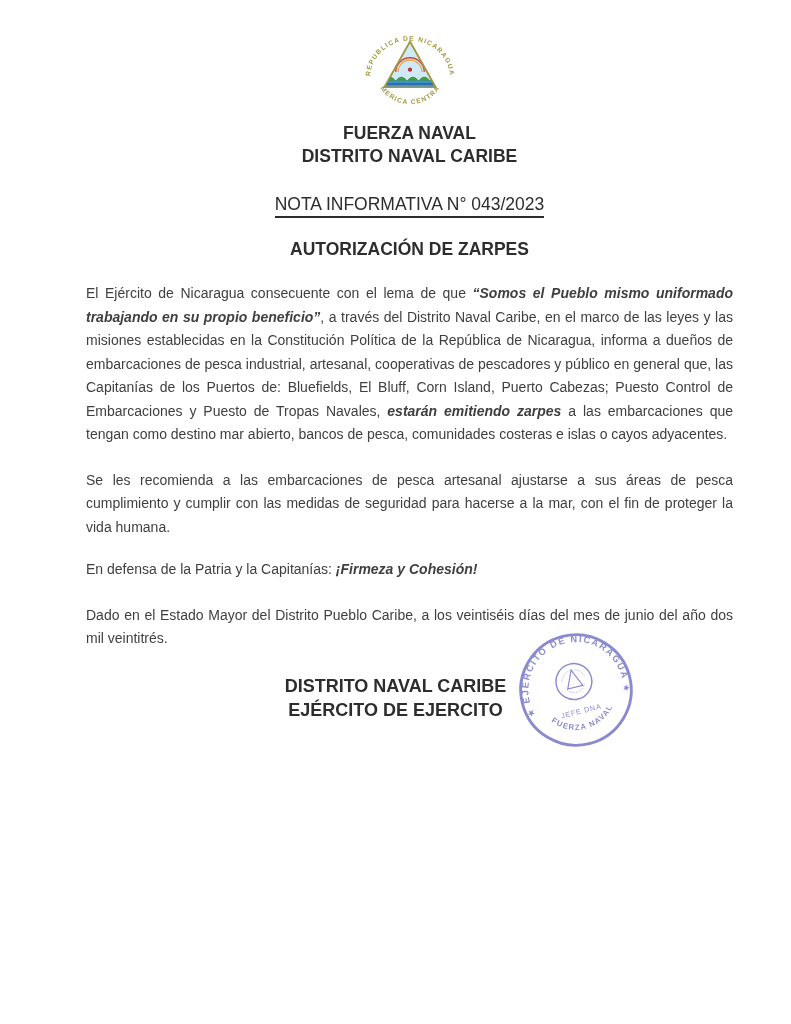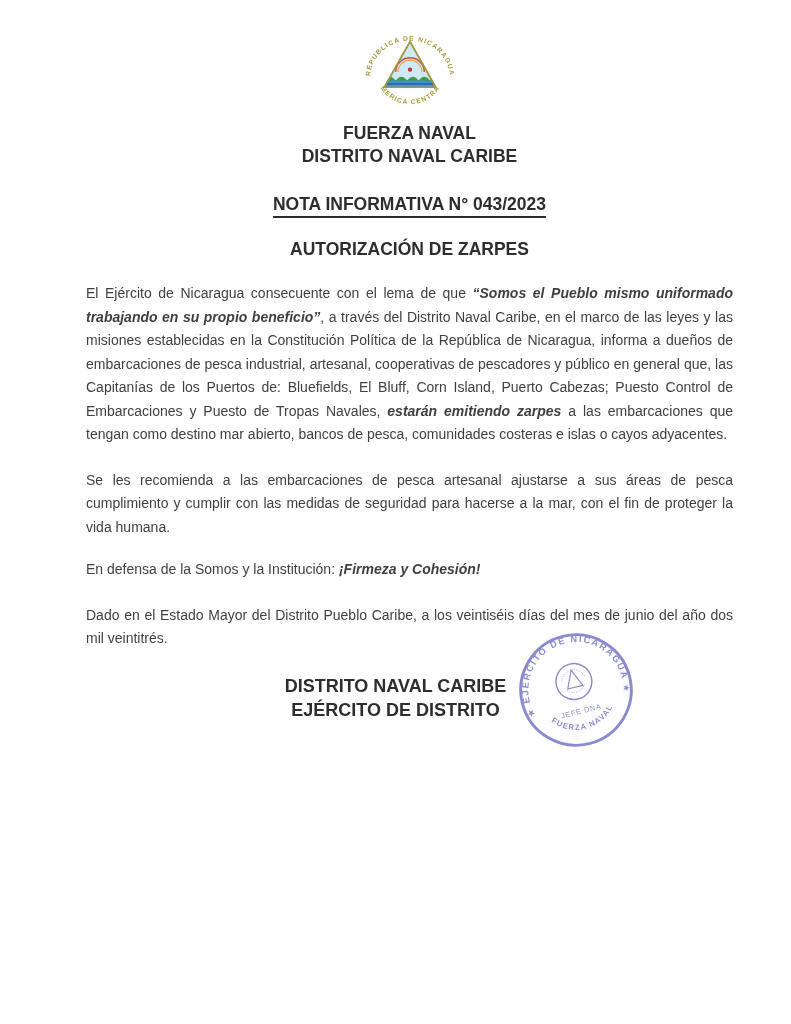--- a/index.html
+++ b/index.html
@@ -42,21 +42,21 @@
     text-align:center;
     font-weight:bold;
     color:var(--heading);
     font-size:17.5px;
     line-height:23px;
   }
   .org{margin-top:9px;}
   .note-wrap{text-align:center;margin-top:26px;}
   .note-heading{
     display:inline-block;
-    font-weight:bold;
+    font-weight:normal;
     color:var(--heading);
     font-size:17.5px;
     border-bottom:2px solid var(--heading);
     padding-bottom:1px;
   }
   .subject{margin-top:20px;}
   .body-p{
     margin:8px;
     font-size:14px;
     line-height:23.5px;
@@ -131,27 +131,27 @@
     <span class="note-heading">NOTA INFORMATIVA N° 043/2023</span>
   </div>
 
   <div class="h1 subject">AUTORIZACIÓN DE ZARPES</div>
 
   <p class="body-p p-first"><span>El Ejército de Nicaragua consecuente con el lema de que </span><span class="bi">“Somos el Pueblo mismo uniformado trabajando en su propio beneficio”</span><span>, a través del Distrito Naval Caribe, en el marco de las leyes y las misiones establecidas en la Constitución Política de la República de Nicaragua, informa a dueños de embarcaciones de pesca industrial, artesanal, cooperativas de pescadores y público en general que, las Capitanías de los Puertos de: Bluefields, El Bluff, Corn Island, Puerto Cabezas; Puesto Control de Embarcaciones y Puesto de Tropas Navales, </span><span class="bi">estarán emitiendo zarpes</span><span> a las embarcaciones que tengan como destino mar abierto, bancos de pesca, comunidades costeras e islas o cayos adyacentes.</span></p>
 
   <p class="body-p p-gap">Se les recomienda a las embarcaciones de pesca artesanal ajustarse a sus áreas de pesca cumplimiento y cumplir con las medidas de seguridad para hacerse a la mar, con el fin de proteger la vida humana.</p>
 
 
-  <p class="body-p p-line"><span>En defensa de la Somos y la Institución: </span><span class="bi">¡Firmeza y Cohesión!</span></p>
+  <p class="body-p p-line"><span>En defensa de la Patria y la Capitanías: </span><span class="bi">¡Firmeza y Cohesión!</span></p>
 
   <p class="body-p p-gap">Dado en el Estado Mayor del Distrito Pueblo Caribe, a los veintiséis días del mes de junio del año dos mil veintitrés.</p>
 
   <div class="sig">
     <div>DISTRITO NAVAL CARIBE</div>
-    <div>EJÉRCITO DE DISTRITO</div>
+    <div>EJÉRCITO DE EJERCITO</div>
   </div>
 
   <svg class="stamp" viewBox="0 0 130 130" aria-hidden="true">
     <g transform="rotate(-14 65 65)">
       <defs>
         <path id="stTop" d="M 22 88 A 49 49 0 1 1 108 88" fill="none"></path>
         <path id="stBot" d="M 28 84 A 42 42 0 0 0 102 84" fill="none"></path>
       </defs>
       <circle cx="65" cy="65" r="57" fill="none" stroke="var(--stamp)" stroke-width="3"></circle>
       <text class="stamp-arc-top">

